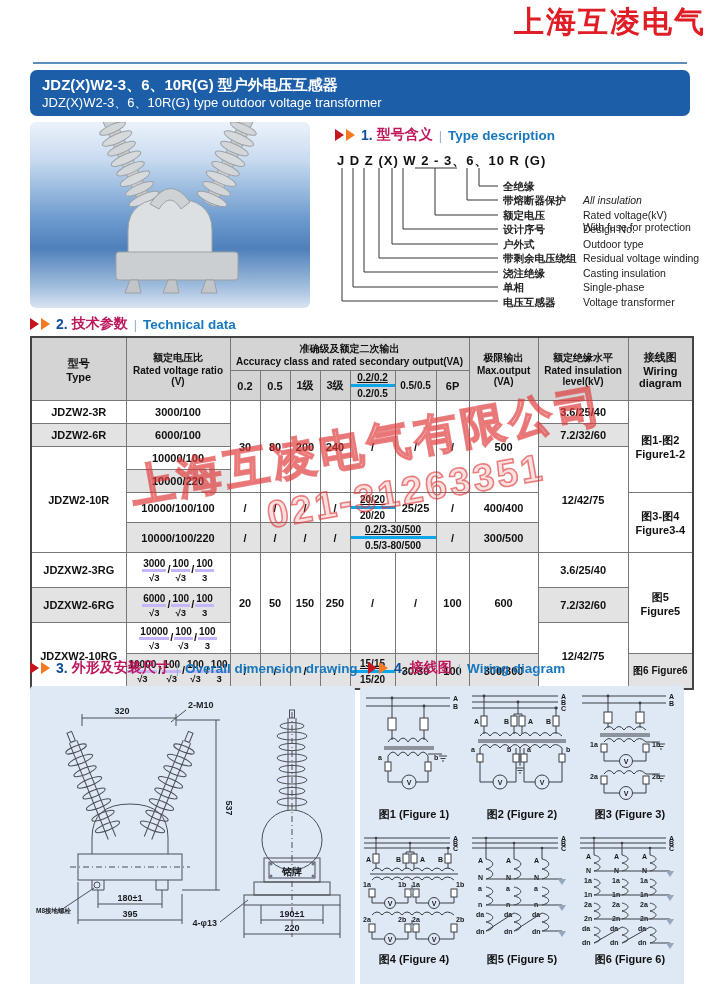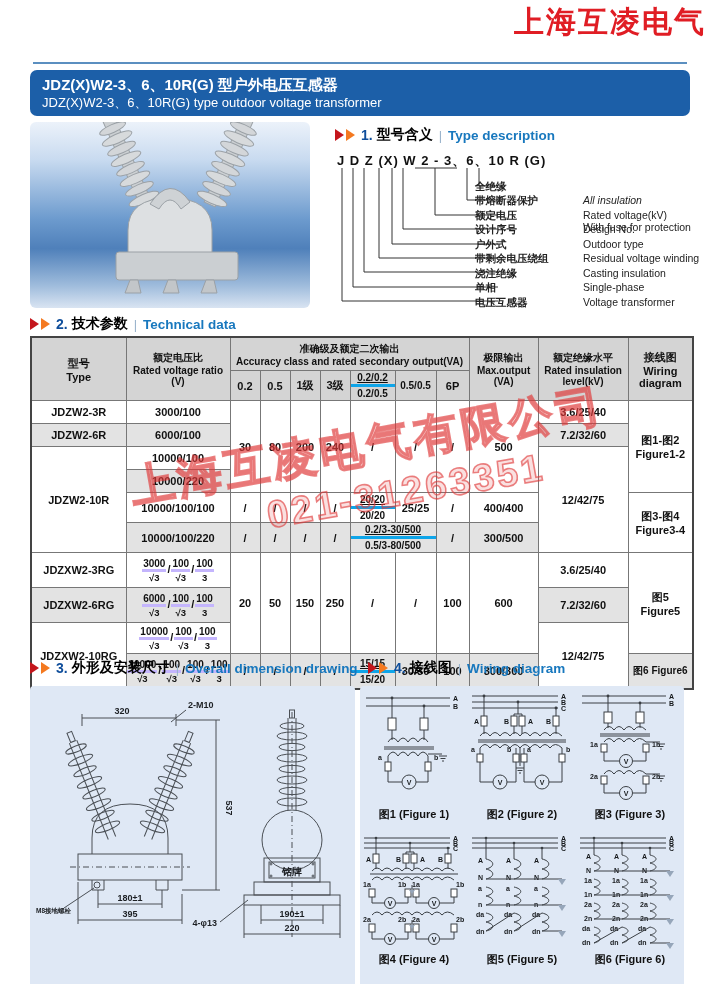--- a/index.html
+++ b/index.html
@@ -15,31 +15,31 @@
   
   .titlebar{position:absolute;left:30px;top:70px;width:660px;height:46px;background:#1c5fa8;border-radius:7px;color:#fff;padding:5px 0 0 12px;box-sizing:border-box;}
   .titlebar .t1{font-size:15px;font-weight:bold;line-height:19px;}
   .titlebar .t2{font-size:13px;line-height:17px;}
 
   
   .sec{position:absolute;display:flex;align-items:center;white-space:nowrap;}
   .tri{width:0;height:0;border-top:6px solid transparent;border-bottom:6px solid transparent;border-left:9px solid #c4161c;margin-right:2px;}
   .tri.orange{border-left-color:#f47920;margin-right:6px;}
   .sec .no{color:#0f4e9b;font-weight:bold;font-size:14px;margin-right:4px;}
-  .sec .cn{color:#000000;font-weight:bold;font-size:14px;}
+  .sec .cn{color:#be185d;font-weight:bold;font-size:14px;}
   .sec .sep{color:#9ab3cc;font-size:13px;margin:0 6px;}
   .sec .en{color:#1878be;font-weight:bold;font-size:13.5px;}
 
   
   .prod{position:absolute;left:30px;top:122px;width:280px;height:186px;border-radius:6px;
     background:linear-gradient(180deg,#ecf2fa 0%,#c9dbf0 20%,#6d9bce 52%,#4f80ba 68%,#9fbcdc 88%,#d9e4f2 100%);overflow:hidden;}
 
   
   .code{position:absolute;left:337px;top:152px;font-size:13px;font-weight:bold;letter-spacing:1px;color:#111;}
-  .tm-cn{position:absolute;left:475px;width:90px;font-size:10.5px;font-weight:bold;color:#222;line-height:14.4px;}
+  .tm-cn{position:absolute;left:503px;width:90px;font-size:10.5px;font-weight:bold;color:#222;line-height:14.4px;}
   .tm-en{position:absolute;left:583px;width:135px;font-size:10.5px;color:#222;line-height:14.4px;}
 
   
   .ttable{position:absolute;left:30px;top:336px;}
   table{border-collapse:collapse;table-layout:fixed;width:662px;font-family:"Liberation Sans",sans-serif;}
   td,th{border:1px solid #777;text-align:center;vertical-align:middle;padding:0;font-size:11px;font-weight:bold;color:#111;overflow:hidden;}
   table{border:2px solid #444;}
   thead td{background:#d4d4d4;}
   tr.shade td{background:#e3e3e3;}
   td.keep{background:#fff;}

